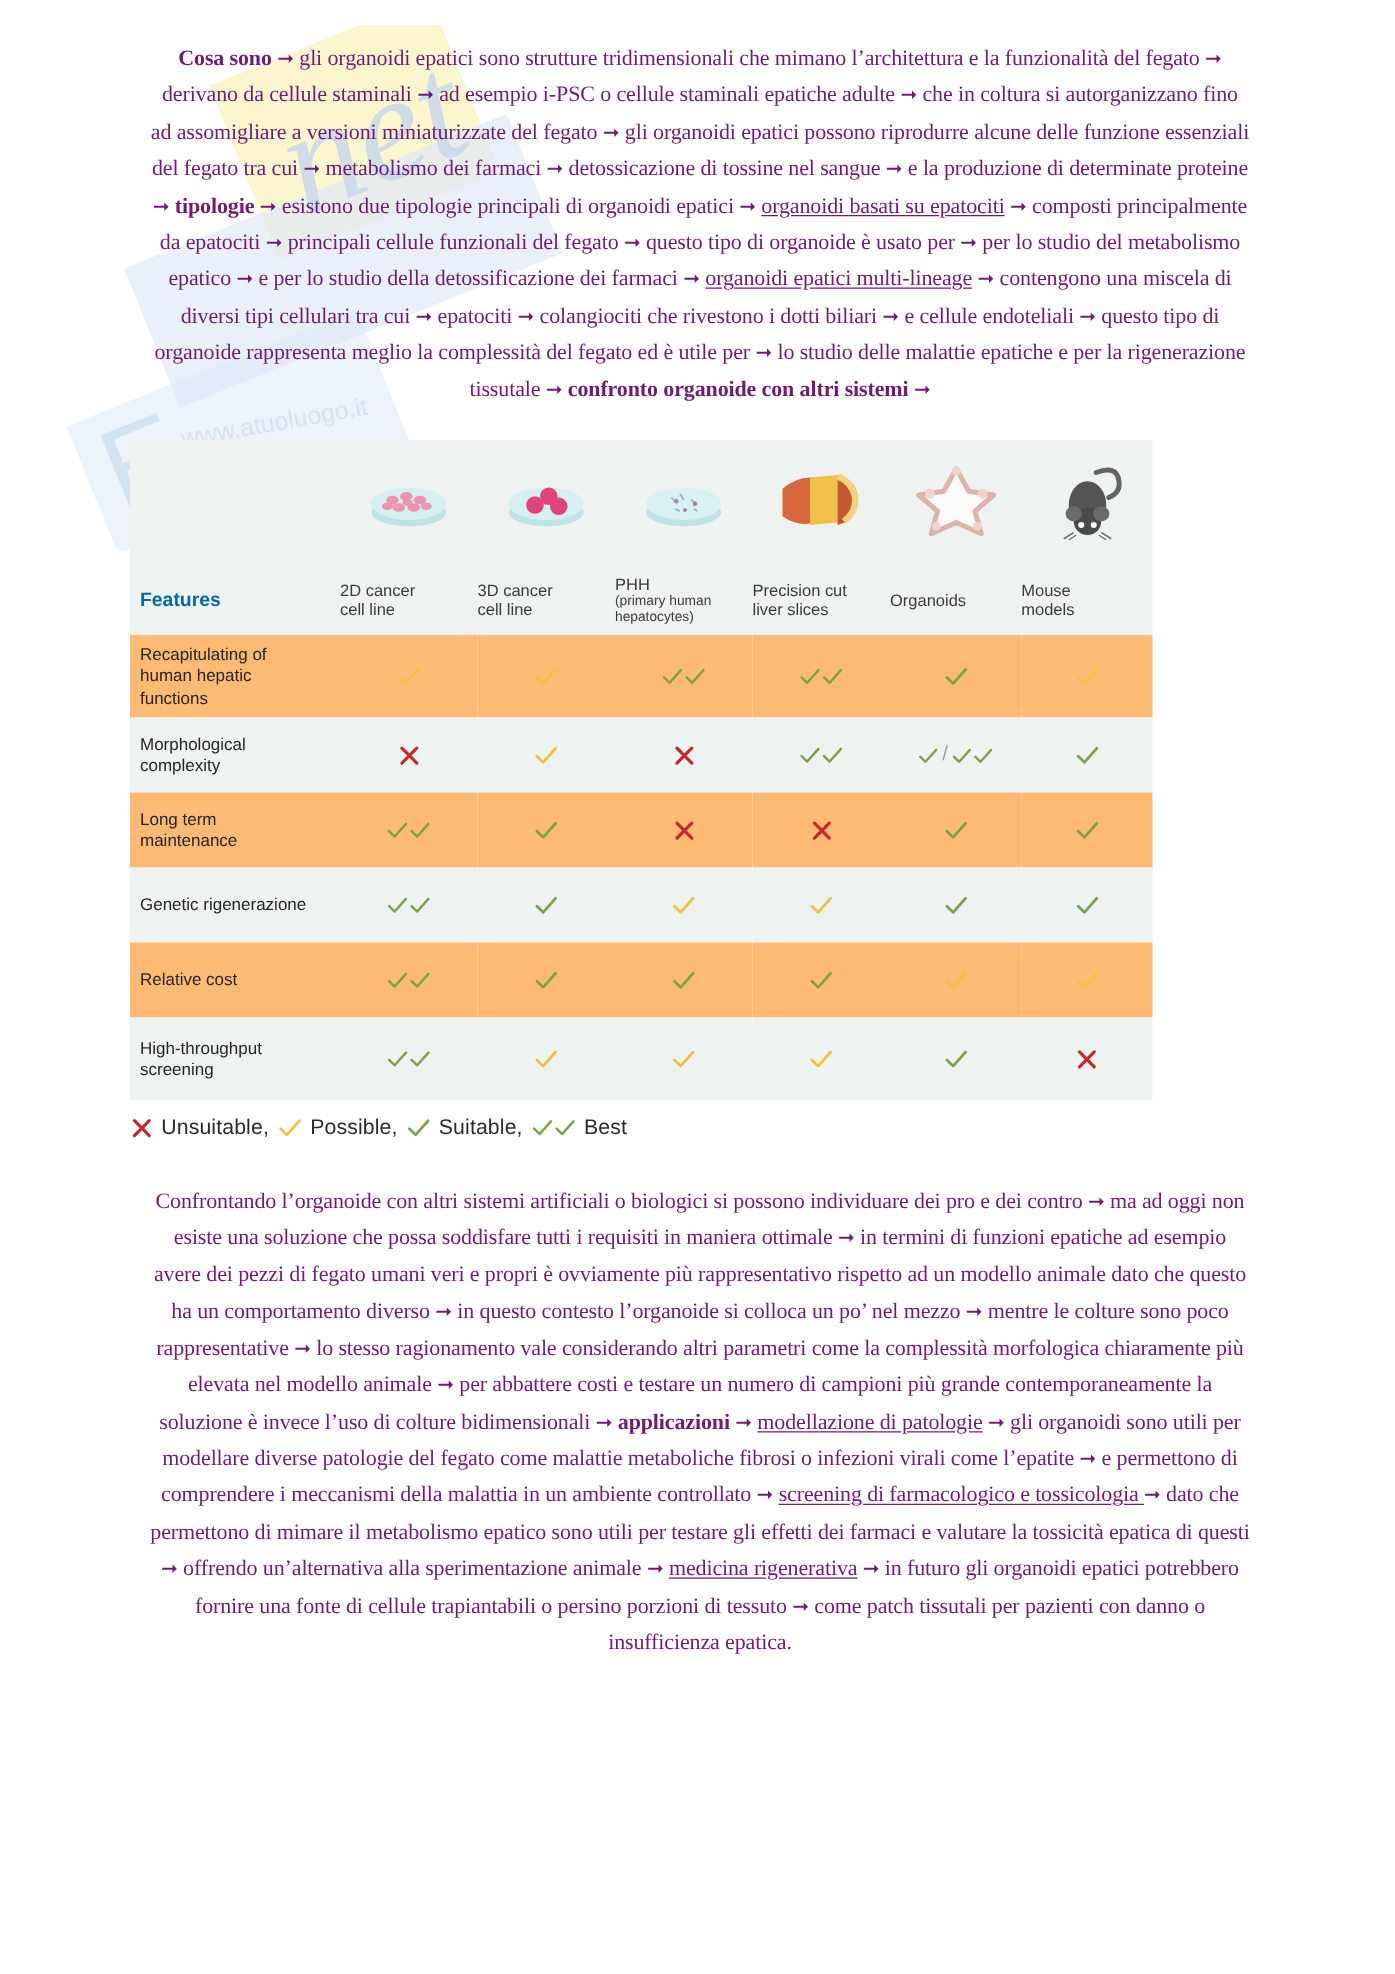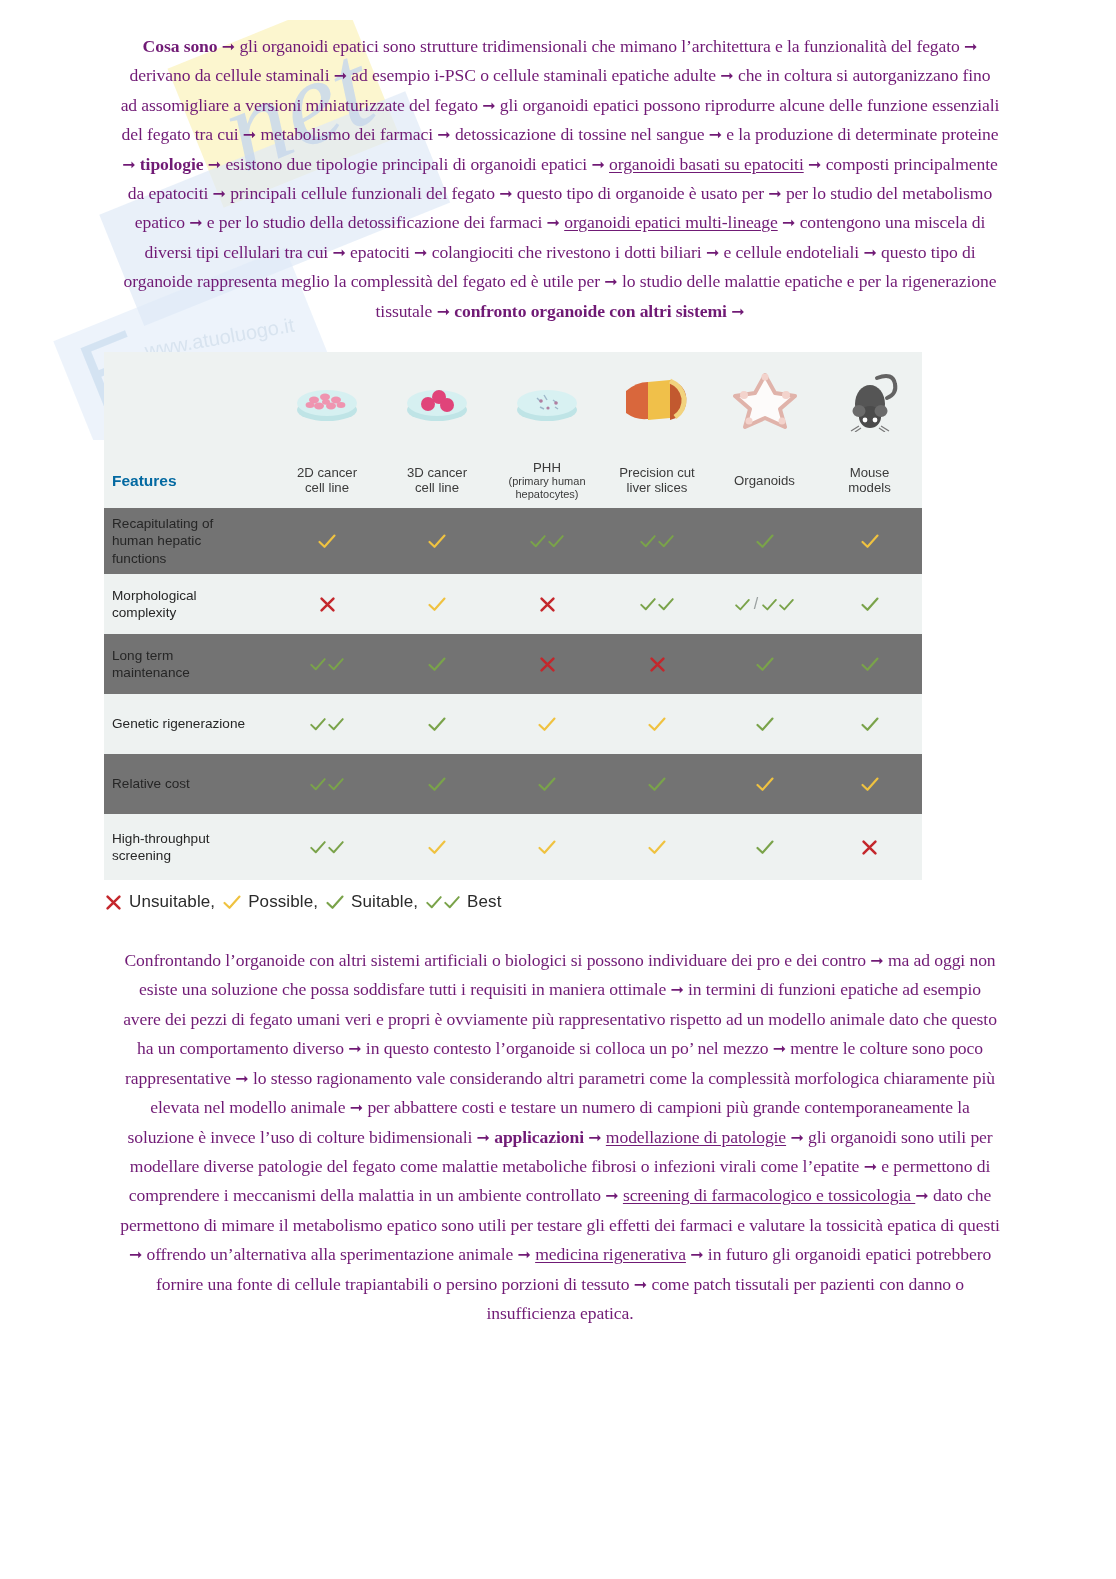--- a/index.html
+++ b/index.html
@@ -83,21 +83,20 @@
   .icon-row td {
     background: #eef2f1;
     height: 100px;
     text-align: center;
   }
   .icon-row td.feat-col { background: #eef2f1; }
 
   .hdr-row td {
     background: #eef2f1;
     height: 56px;
-    text-align: center;
     font-size: 13.2px;
     color: #3b3b3b;
     line-height: 15px;
     padding: 4px 2px;
   }
   .hdr-row td.feat-col {
     text-align: left;
     font-size: 15.5px;
     font-weight: 700;
     color: #0369a1;
@@ -112,21 +111,21 @@
     color: #2e2e2e;
   }
   .data-row td.feat-col {
     text-align: left;
     padding-left: 8px;
     line-height: 17.5px;
     font-size: 13.6px;
     color: #262626;
   }
   .data-row.stripe td { background: #eef2f1; }
-  .data-row.plain  td { background: #737373; }
+  .data-row.plain  td { background: #fdba74; }
 
   .data-row.tall td { height: 66px; }
 
   td.feat-col { width: 168px; }
 
   .mark { display: inline-block; line-height: 1; }
   .mark svg { display: inline-block; vertical-align: middle; }
   .slash {
     display: inline-block;
     color: #9aa0a0;

